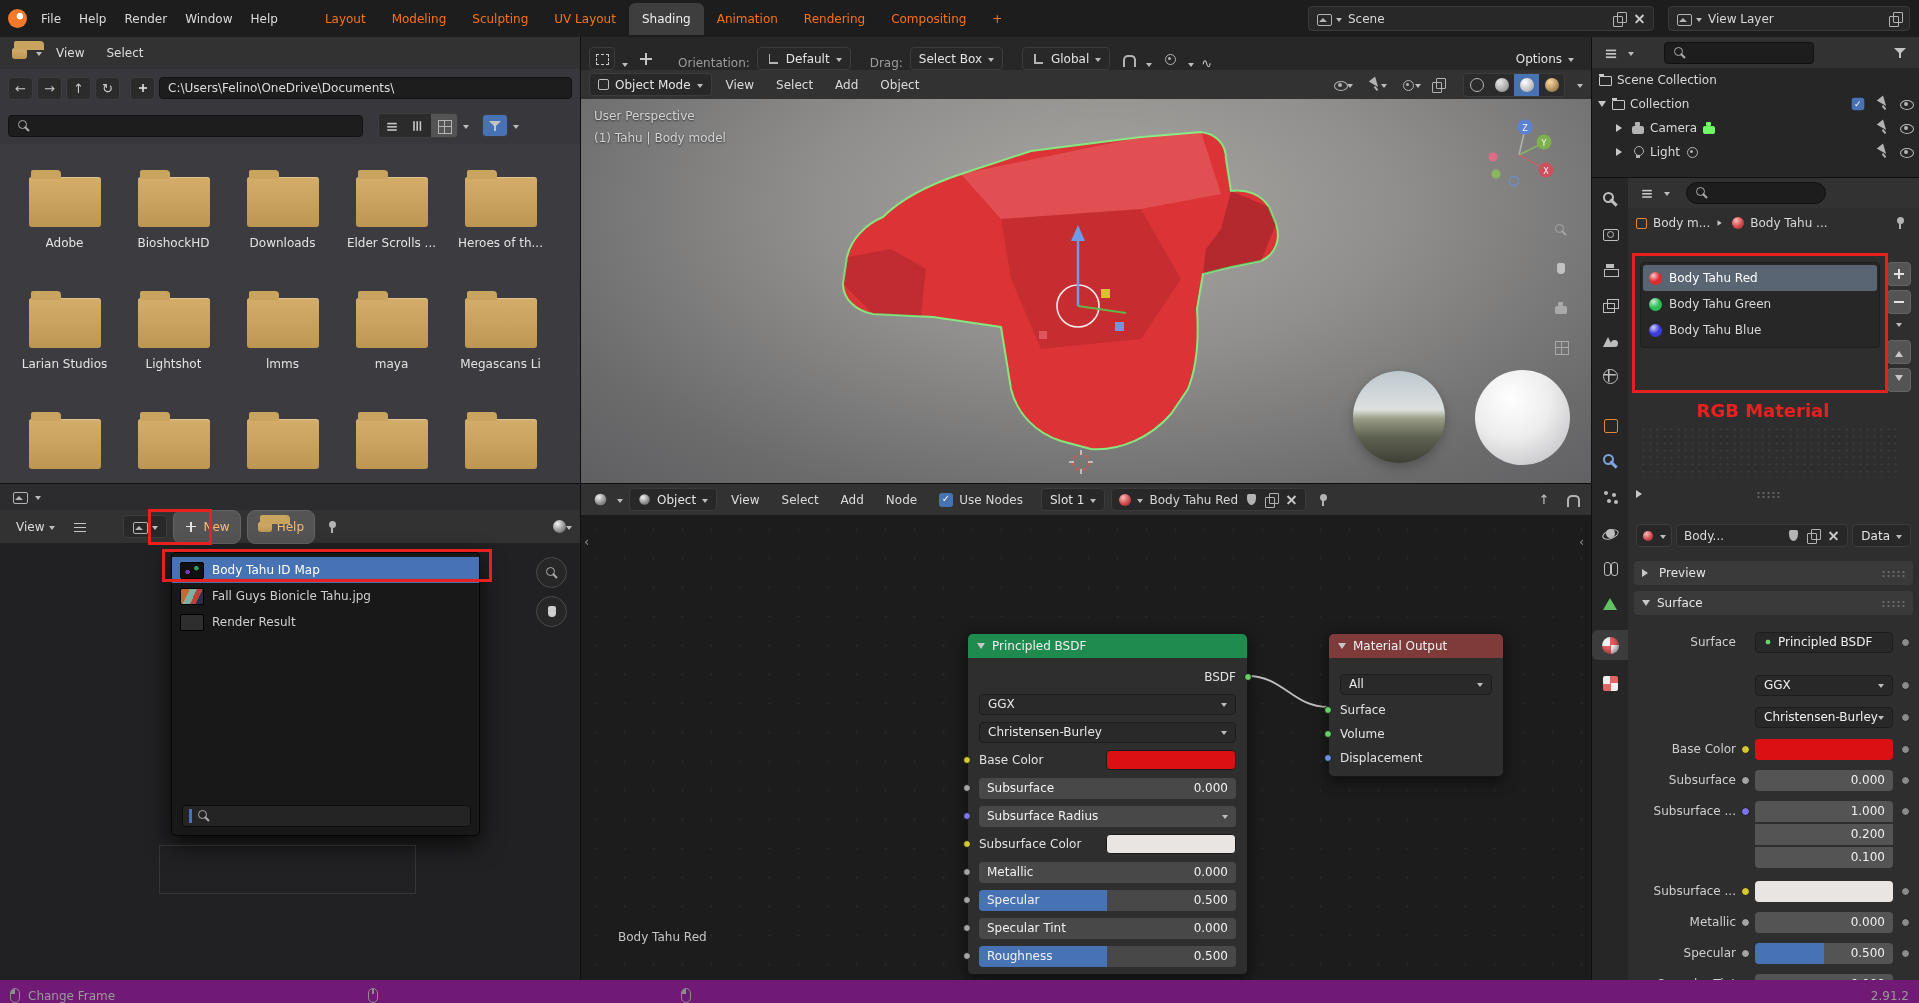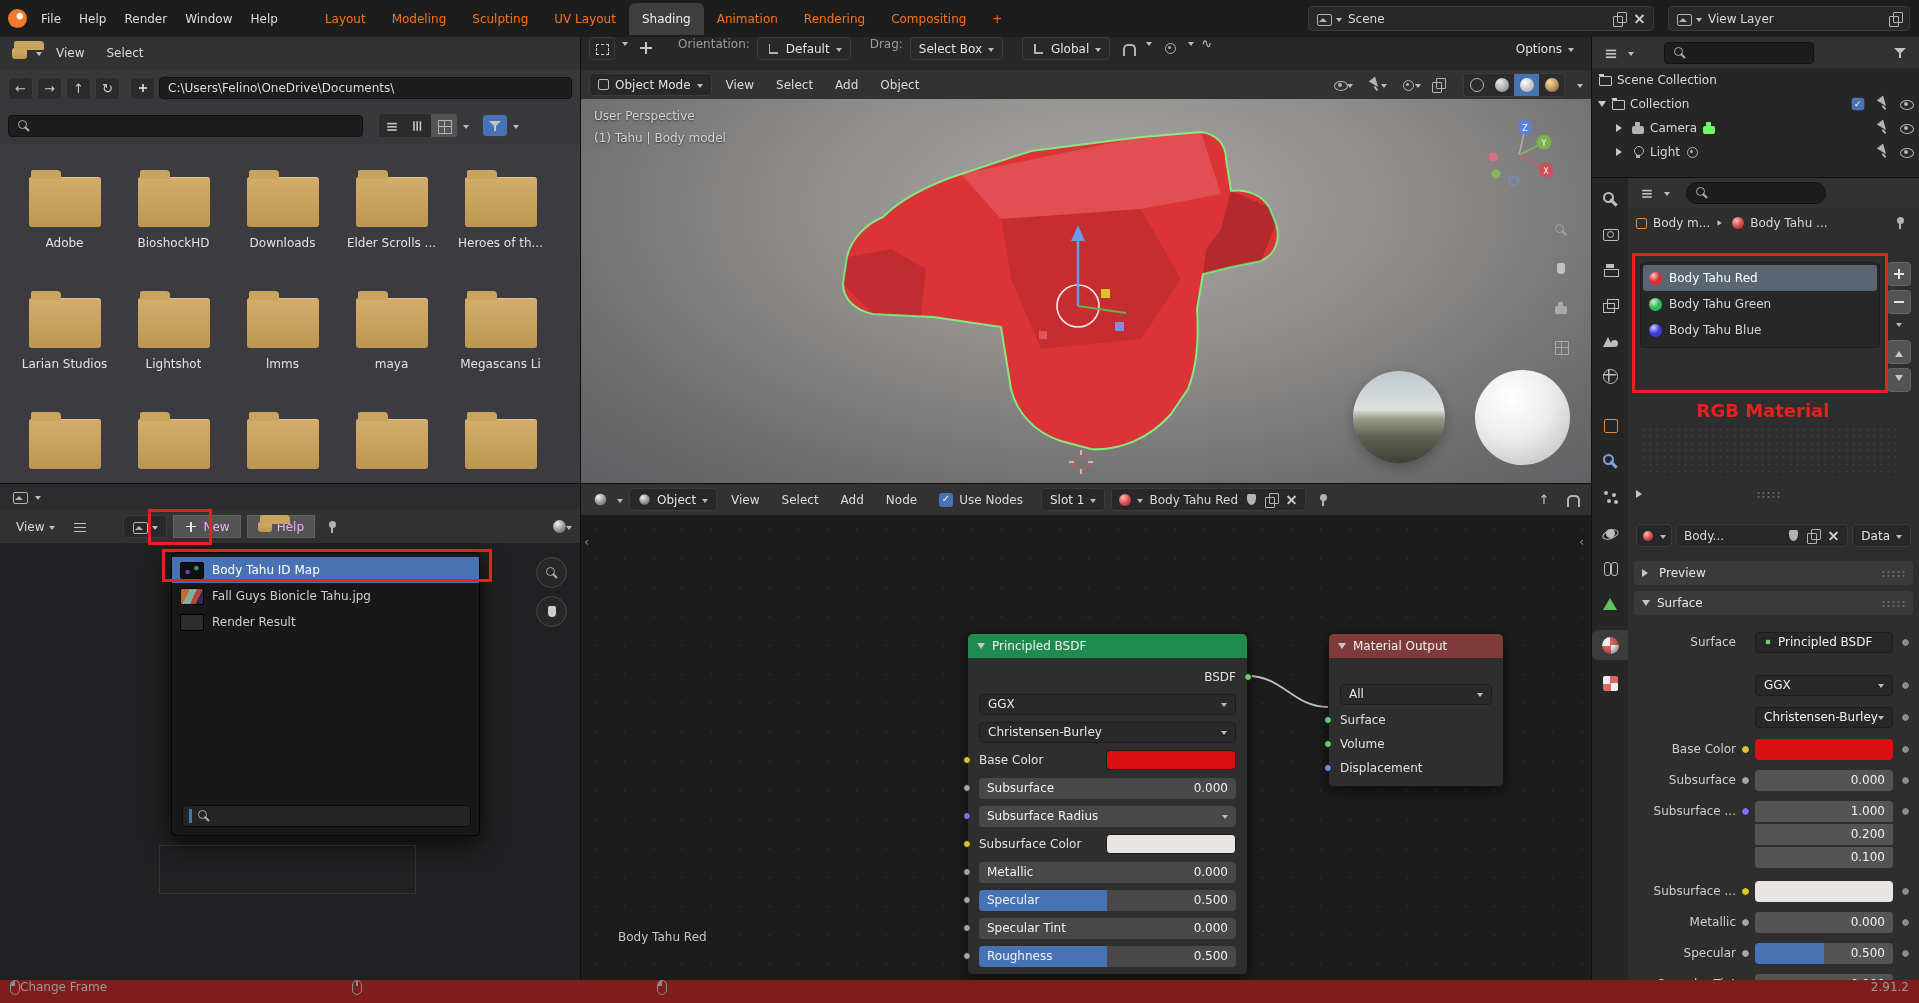--- a/index.html
+++ b/index.html
@@ -10,21 +10,21 @@
 .region{position:absolute;overflow:hidden}
 .grow{flex:1}
 .dim{color:#9c9c9c}
 .caret{display:inline-block;width:0;height:0;border:3.5px solid transparent;border-top:4.5px solid #bdbdbd;margin-top:5px;flex:none}
 .tri-r{display:inline-block;width:0;height:0;border:4px solid transparent;border-left:6px solid #c7c7c7;flex:none}
 .tri-d{display:inline-block;width:0;height:0;border:4px solid transparent;border-top:6px solid #c7c7c7;margin-top:4px;flex:none}
 .grip{width:24px;height:7px;background-image:radial-gradient(#858585 1px,transparent 1.3px);background-size:5px 4px;opacity:.65;flex:none}
 .hbar{background:#323232;display:flex;align-items:center;gap:6px;padding:0 8px}
 .menu{padding:4px 8px;border-radius:4px;white-space:nowrap;color:#dcdcdc}
 .dd{display:inline-flex;align-items:center;gap:6px;height:23px;padding:0 8px;background:#282828;border:1px solid #3c3c3c;border-radius:4px;color:#e4e4e4;white-space:nowrap}
-.btn{display:inline-flex;align-items:center;gap:5px;height:23px;padding:0 10px;background:#545454;border:1px solid #636363;border-radius:0;color:#f0abfc;white-space:nowrap}
+.btn{display:inline-flex;align-items:center;gap:5px;height:34px;padding:0 10px;background:#545454;border:1px solid #636363;border-radius:8px;color:#fdba74;white-space:nowrap}
 .iconbtn{width:26px;height:23px;display:inline-flex;align-items:center;justify-content:center;background:#282828;border:1px solid #3c3c3c;border-radius:4px;flex:none}
 .flatico{width:22px;height:22px;display:inline-flex;align-items:center;justify-content:center;flex:none}
 .inp{background:#1d1d1d;border:1px solid #111;border-radius:4px;color:#ddd;height:22px;padding:0 8px;font:12px "DejaVu Sans","Liberation Sans",sans-serif;outline:none}
 .pill{display:inline-flex;align-items:center;gap:6px;background:#282828;border:1px solid #3a3a3a;border-radius:4px;height:25px;padding:0 7px;white-space:nowrap}
 
 .ic{display:inline-block;position:relative;width:14px;height:14px;flex:none}
 .ic::before,.ic::after{content:"";position:absolute}
 .ic-search::before{width:7px;height:7px;border:1.5px solid #ababab;border-radius:50%;left:1px;top:1px}
 .ic-search::after{width:6px;height:1.6px;background:#ababab;transform:rotate(45deg);left:7px;top:9px}
 .ic-eye::before{width:12px;height:8px;border:1.5px solid #b3b3b3;border-radius:50%;left:1px;top:3px}
@@ -106,21 +106,21 @@
 .th-dark{background-color:#101010;background-image:radial-gradient(circle at 30% 60%,#7a3ab5 0 2px,transparent 2.5px),radial-gradient(circle at 70% 35%,#2aa05a 0 2px,transparent 2.5px)}
 .th-color{background:linear-gradient(115deg,#c66a32 0 30%,#7fb0a0 30% 55%,#b8433a 55% 75%,#2d2d4e 75%)}
 .th-render{background:#2e2e2e}
 .th-black{background:#0a0a0a}
 .popup-search{position:absolute;left:10px;bottom:8px;width:289px;height:22px;background:#242424;border:1px solid #0c0c0c;border-radius:4px;display:flex;align-items:center;gap:5px;padding:0 6px}
 .popup-search .cursorbar{width:3px;height:14px;background:#4772b3;flex:none}
 .circbtn{position:absolute;width:31px;height:31px;border-radius:50%;background:rgba(40,40,40,.92);border:1px solid #4a4a4a;display:flex;align-items:center;justify-content:center}
 .ghostrect{position:absolute;left:159px;top:361px;width:257px;height:49px;border:1px solid rgba(255,255,255,.09)}
 
 .vp{left:581px;top:37px;width:1010px;height:446px;background:#262626}
-.vp-tools{position:absolute;left:0;top:0;width:100%;height:33px;background:#272727;display:flex;align-items:flex-start;gap:7px;padding:0 8px}
+.vp-tools{position:absolute;left:0;top:0;width:100%;height:33px;background:#272727;display:flex;align-items:flex-end;gap:7px;padding:0 8px}
 .vp .hbar{position:absolute;left:0;top:33px;width:100%;height:29px}
 .vp-canvas{position:absolute;left:0;top:62px;width:1010px;height:384px;background:radial-gradient(95% 130% at 52% 28%,#a8a7a3 0%,#908f8d 30%,#6c6b6c 62%,#4d4c51 100%)}
 .ovl-text{position:absolute;color:#d4d4d4;text-shadow:0 1px 2px rgba(0,0,0,.6);font-size:12px}
 .shadegrp{display:inline-flex;border-radius:4px;overflow:hidden;border:1px solid #3c3c3c}
 .shadegrp .sb{width:25px;height:22px;display:inline-flex;align-items:center;justify-content:center;background:#2b2b2b}
 .shadegrp .sb.on{background:#4772b3}
 .msphere{width:14px;height:14px;border-radius:50%}
 .hdri-sphere{position:absolute;left:772px;top:272px;width:92px;height:92px;border-radius:50%;background:linear-gradient(180deg,#bdc8ce 0%,#dde1e0 42%,#989c85 52%,#5d6150 72%,#3e4036 100%);filter:blur(.6px);box-shadow:0 4px 12px rgba(0,0,0,.25)}
 .white-sphere{position:absolute;left:894px;top:271px;width:95px;height:95px;border-radius:50%;background:radial-gradient(circle at 38% 30%,#ffffff 0%,#ededed 45%,#cbcbce 80%,#b7b7bb 100%)}
 .vp-sideico{position:absolute;left:969px;width:22px;height:22px;display:flex;align-items:center;justify-content:center;opacity:.85}
@@ -188,21 +188,21 @@
 .pi-mod::after{width:3px;height:9px;background:#7fa0dc;left:10px;top:7px;transform:rotate(-45deg)}
 .pi-part::before{width:4px;height:4px;background:#bdbdbd;border-radius:50%;left:2px;top:2px;box-shadow:8px 2px 0 #bdbdbd,3px 8px 0 #bdbdbd,10px 9px 0 #bdbdbd}
 .pi-phys::before{width:9px;height:9px;background:#bdbdbd;border-radius:50%;left:4px;top:4px}
 .pi-phys::after{width:15px;height:7px;border:1.3px solid #bdbdbd;border-radius:50%;left:0.5px;top:5px;transform:rotate(-20deg)}
 .pi-constr::before{width:5px;height:12px;border:1.5px solid #bdbdbd;border-radius:3px;left:2px;top:2px}
 .pi-constr::after{width:5px;height:12px;border:1.5px solid #bdbdbd;border-radius:3px;left:9px;top:2px}
 .pi-data::before{left:1.5px;top:2px;border-left:7px solid transparent;border-right:7px solid transparent;border-bottom:12px solid #63c063}
 .pi-mat{width:17px;height:17px;border-radius:50%;background:conic-gradient(#e25f5f 0 25%,#f1f1f1 0 50%,#e25f5f 0 75%,#f1f1f1 0);box-shadow:inset -2px -2px 4px rgba(0,0,0,.4)}
 .pi-tex{width:15px;height:15px;border-radius:2px;background:conic-gradient(#d66 0 25%,#eee 0 50%,#d66 0 75%,#eee 0)}
 
-.statusbar{position:absolute;left:0;top:980px;width:1919px;height:23px;background:#7f1d1d;display:flex;align-items:flex-start;padding:0 10px;color:#9a9a9a}
+.statusbar{position:absolute;left:0;top:980px;width:1919px;height:23px;background:#701a75;display:flex;align-items:flex-end;gap:8px;padding:0 10px;color:#9a9a9a}
 .annot{position:absolute;border:3px solid #ec1e1e;z-index:60;pointer-events:none}
 </style>
 </head>
 <body>
 
 <div id="app">
 
   <div class="topbar">
     <span class="ic-blender"></span>
     <span class="menu">File</span>
@@ -663,21 +663,21 @@
             <span class="nval">0.500</span>
           </span>
       </div>
     </div>
 
     <div class="node" style="left:747px;top:149px;width:176px;padding-bottom:6px">
       <div class="node-hdr" style="background: rgb(126, 59, 58);">
         <b class="tri-d"></b>
         <span>Material Output</span>
       </div>
-      <div class="nrow" style="margin-top:22px">
+      <div class="nrow" style="margin-top:12px">
         <span class="ndd">
             <span>All</span>
             <b class="caret" style="margin-left:auto"></b>
           </span>
       </div>
       <div class="nrow sm">
         <span class="dot d-green sock l"></span>
         <span>Surface</span>
       </div>
       <div class="nrow sm">

